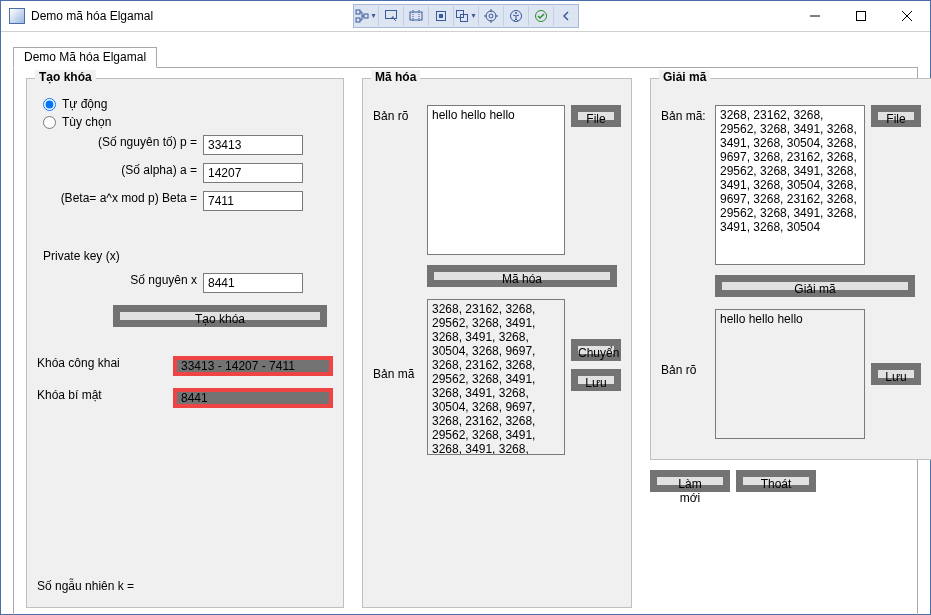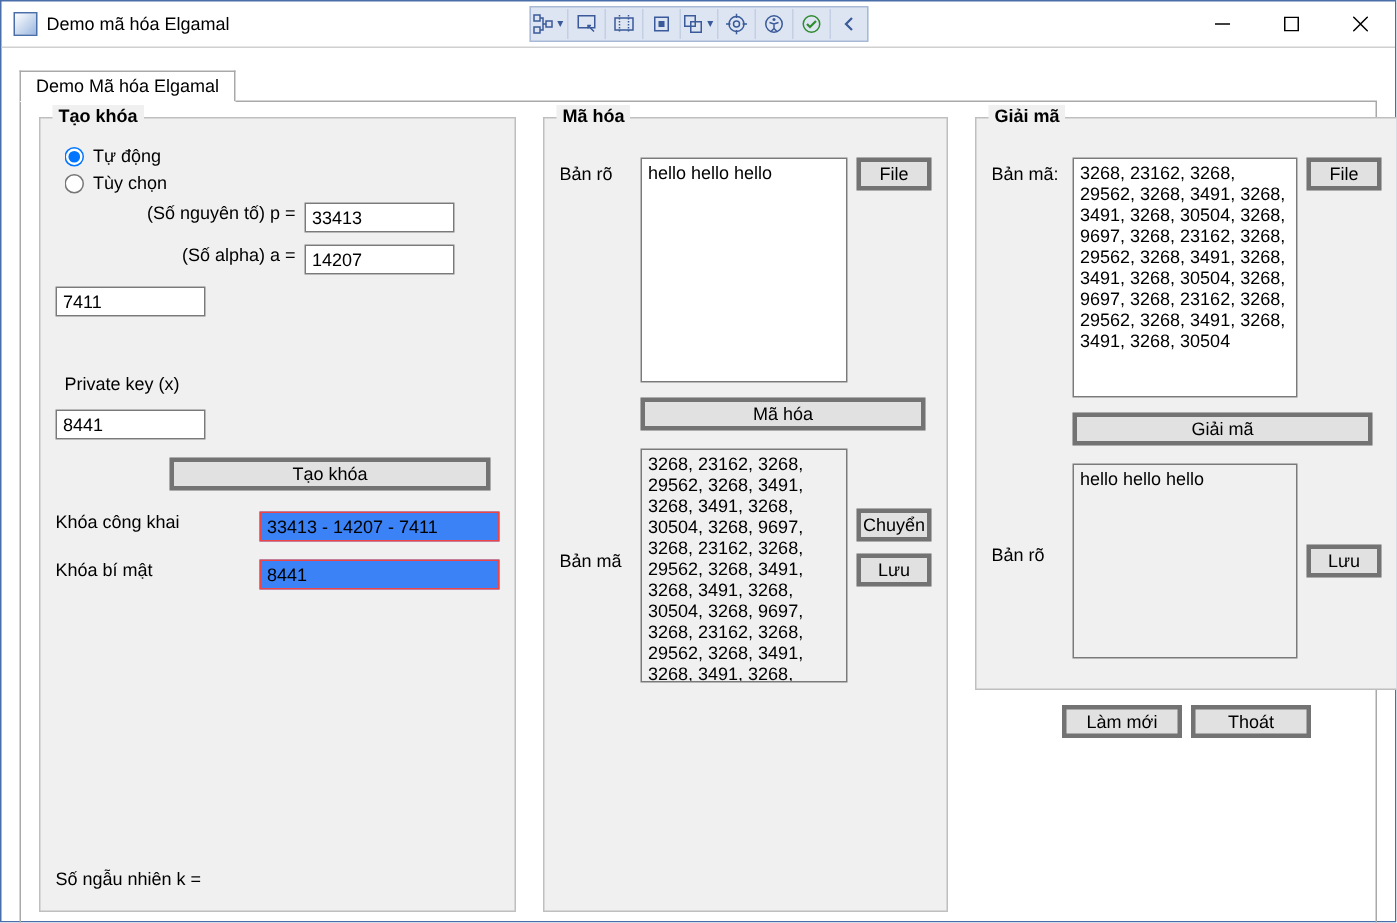--- a/index.html
+++ b/index.html
@@ -24,30 +24,30 @@
   .group-title{position:absolute;top:-9px;left:8px;background:#f0f0f0;padding:0 4px;font-weight:bold}
   .col-keys{width:310px;display:flex;flex-direction:column;min-height:506px}
   .col-enc{width:262px}
   .col-dec{flex:1;display:flex;flex-direction:column}
   .radio-row{display:flex;align-items:flex-end;margin:2px 0 2px 6px;gap:6px}
   input[type=radio]{margin:0}
   .section-lbl{margin:14px 0 6px 6px}
   .field-row{display:flex;align-items:flex-start;margin:4px 0}
   .field-row label{text-align:right;padding-right:6px}
   .txtbox{height:20px;border:1px solid #7a7a7a;background:#fff;padding:1px 4px;box-sizing:border-box;font:inherit}
-  .txtbox.ro{background:#3b82f6;border:1px solid #ef4444}
-  .btn{height:22px;border:3px solid #737373;background:#e1e1e1;padding:0 10px;font:inherit;cursor:default}
+  .txtbox.ro{background:#737373;border:4px solid #ef4444}
+  .btn{height:22px;border:7px solid #737373;background:#e1e1e1;padding:0 10px;font:inherit;cursor:default}
   .btn.wide{width:214px;display:block;margin:8px 0 8px 76px}
   textarea{border:1px solid #7a7a7a;background:#fff;font:inherit;padding:2px 4px;resize:none;box-sizing:border-box;overflow:hidden}
   textarea.ro{background:#f0f0f0}
   .enc-row{display:flex;align-items:flex-start;margin-bottom:10px}
   .enc-lbl{width:54px;padding-top:4px}
   .side-btns{display:flex;flex-direction:column;gap:8px;margin-left:6px}
   .side-btns .btn{width:50px;padding:0}
-  .footer-btns{display:flex;gap:6px;justify-content:center;margin-top:10px}
+  .footer-btns{display:flex;gap:6px;justify-content:flex-start;margin-top:10px}
   .footer-btns .btn{width:80px}
 </style>
 </head>
 <body>
 
 <div class="window">
   <div class="titlebar">
     <div class="title-icon"></div>
     <div class="title-text">Demo mã hóa Elgamal</div>
 
@@ -154,31 +154,33 @@
 
           <div class="field-row">
             <label style="width:160px">(Số nguyên tố) p =</label>
             <input class="txtbox" style="width: 100px;" value="33413">
           </div>
           <div class="field-row">
             <label style="width:160px">(Số alpha) a =</label>
             <input class="txtbox" style="width: 100px;" value="14207">
           </div>
           <div class="field-row">
+            <label style="width:160px">(Beta= a^x mod p) Beta =</label>
             <input class="txtbox" style="width: 100px;" value="7411">
           </div>
 
           <div class="section-lbl" style="margin-top:34px">Private key (x)</div>
           <div class="field-row">
+            <label style="width:160px">Số nguyên x</label>
             <input class="txtbox" style="width: 100px;" value="8441">
           </div>
 
           <button class="btn wide">Tạo khóa</button>
 
-          <div class="field-row" style="margin-top:6px">
+          <div class="field-row" style="margin-top:21px">
             <label style="width:130px;text-align:left;padding-left:0">Khóa công khai</label>
             <input class="txtbox ro" readonly="" style="width: 160px;" value="33413 - 14207 - 7411">
           </div>
           <div class="field-row" style="margin-top:8px">
             <label style="width:130px;text-align:left;padding-left:0">Khóa bí mật</label>
             <input class="txtbox ro" readonly="" style="width: 160px;" value="8441">
           </div>
 
           <div style="flex:1"></div>
 

